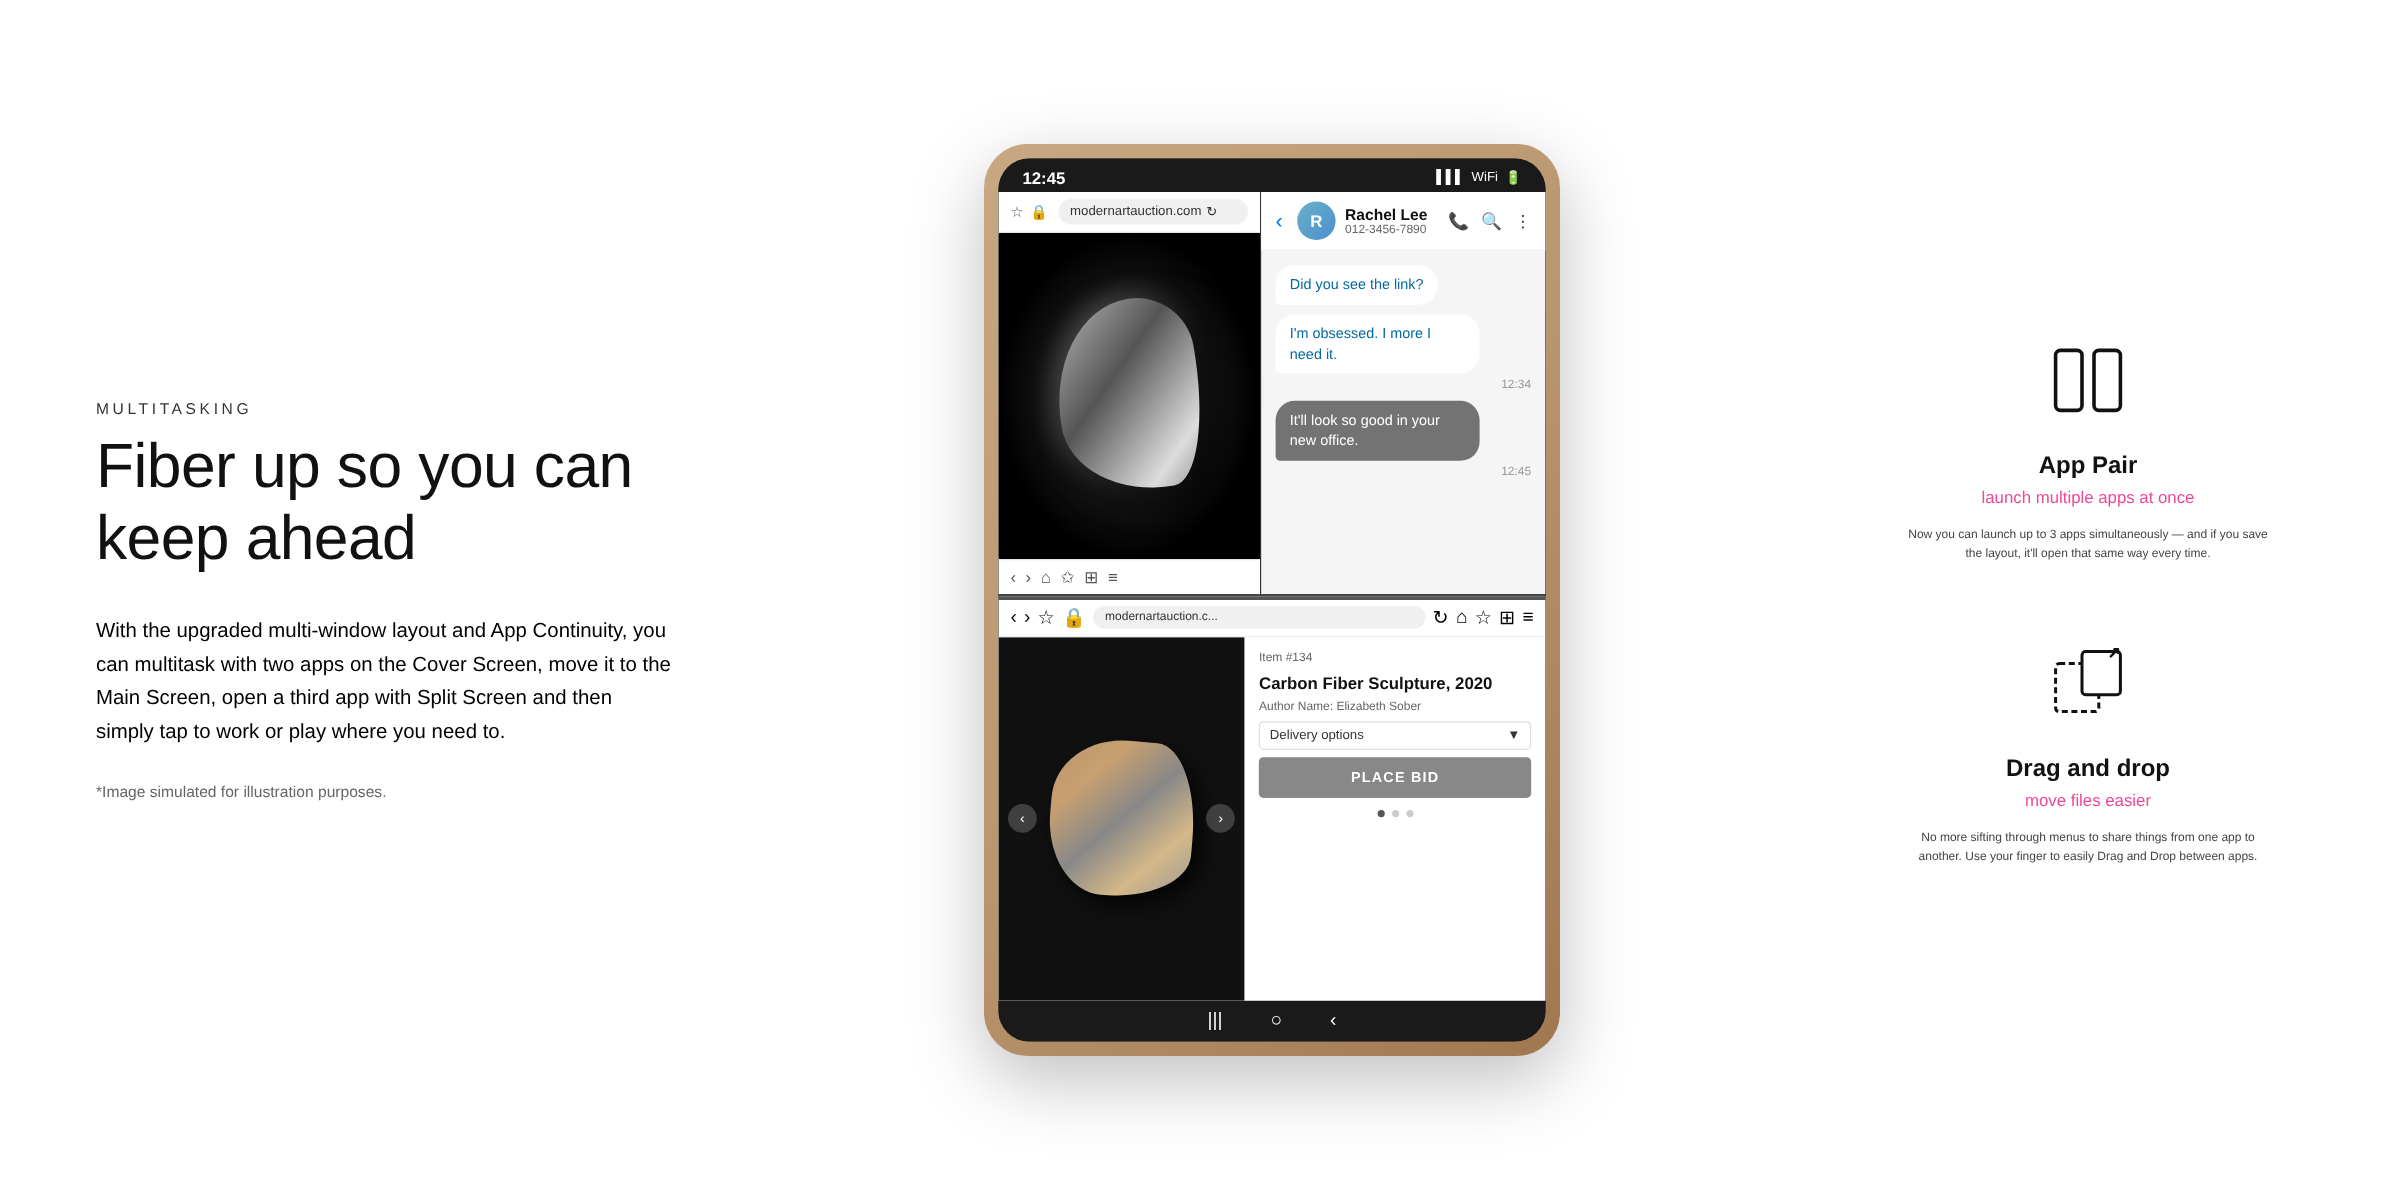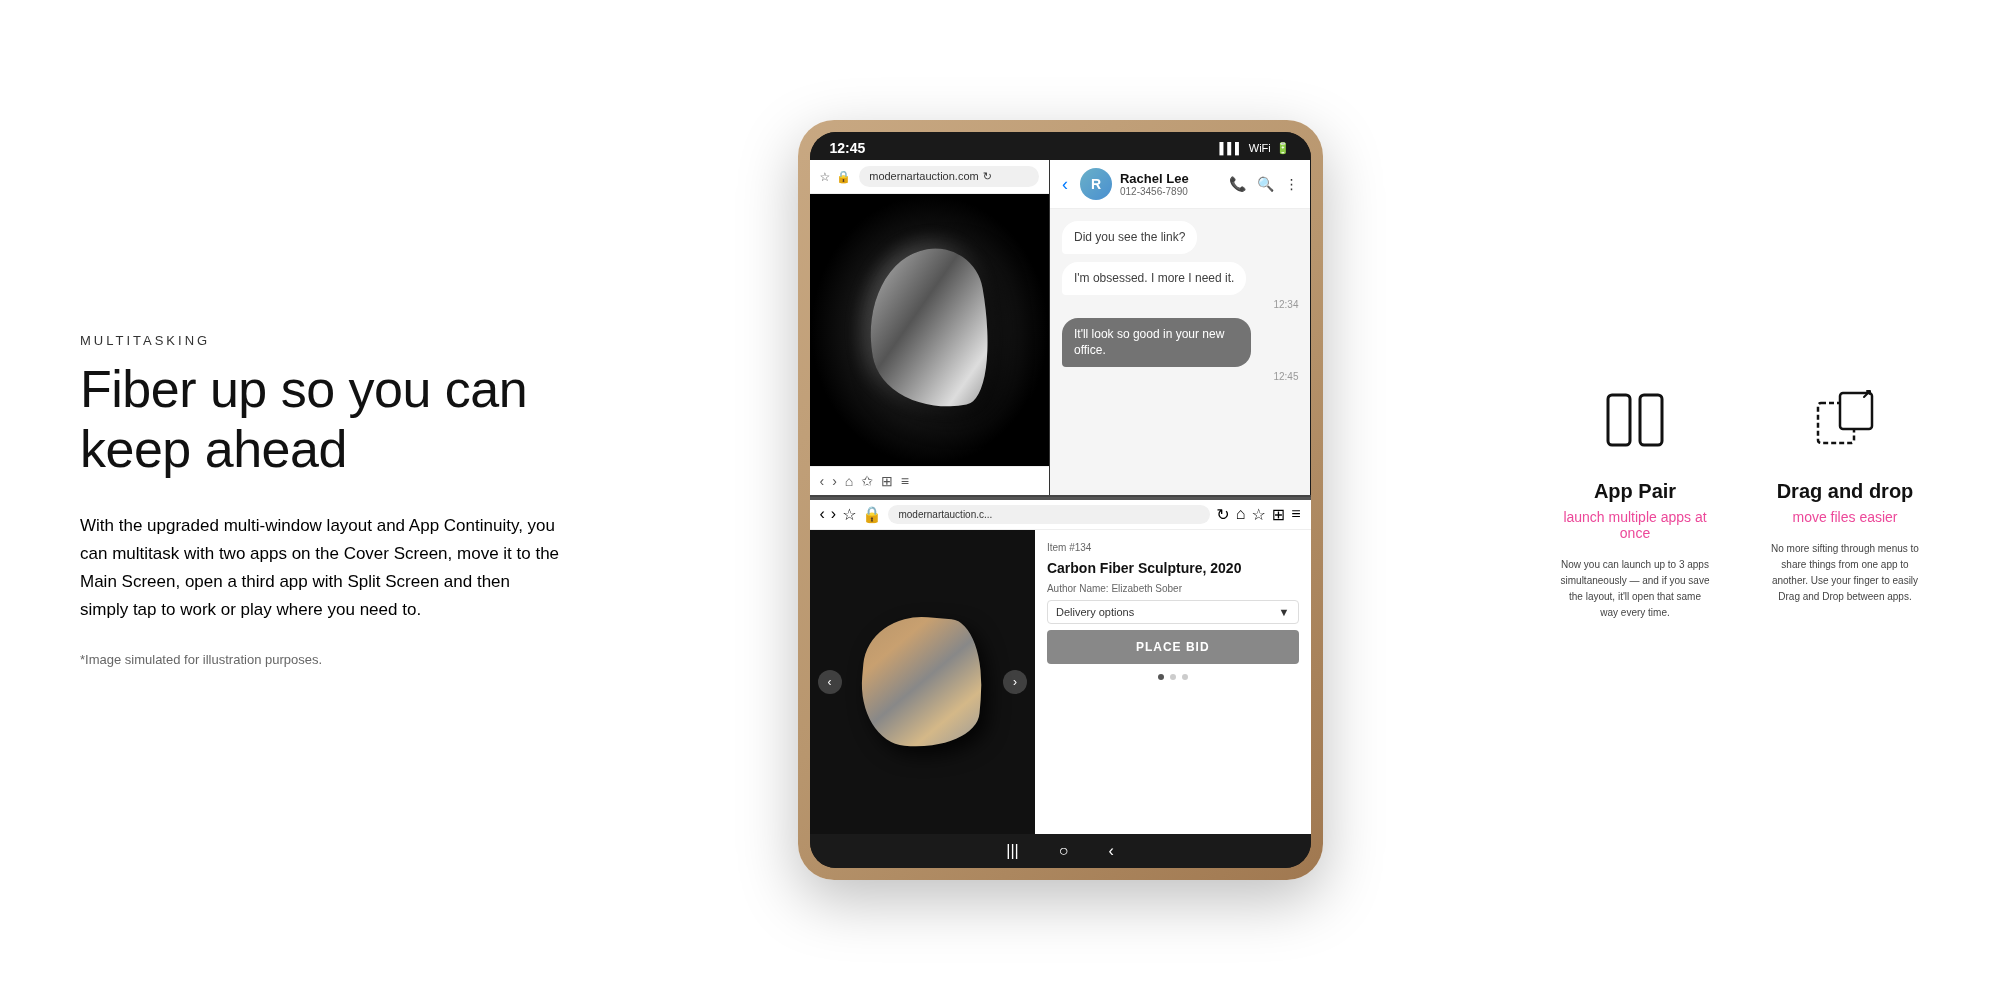--- a/index.html
+++ b/index.html
@@ -59,21 +59,21 @@
 
     
     .center-section {
       flex: 1;
       display: flex;
       justify-content: center;
       align-items: center;
     }
 
     .phone-outer {
-      width: 525px;
+      width: 480px;
       height: 760px;
       background: linear-gradient(135deg, #c8a882, #b8966e, #a07850);
       border-radius: 36px;
       padding: 12px;
       position: relative;
       box-shadow: 0 20px 60px rgba(0,0,0,0.25);
     }
 
     .phone-inner {
       width: 100%;
@@ -254,21 +254,21 @@
     .msg-bubble {
       max-width: 80%;
       padding: 8px 12px;
       border-radius: 16px;
       font-size: 12px;
       line-height: 1.4;
     }
 
     .msg-incoming {
       background: #fff;
-      color: #404040;
+      color: #0369a1;
       align-self: flex-start;
       border-bottom-left-radius: 4px;
     }
 
     .msg-outgoing {
       background: #737373;
       color: #fff;
       align-self: flex-start;
       border-bottom-left-radius: 4px;
     }
@@ -452,21 +452,21 @@
       display: flex;
       height: 50%;
       border-bottom: 2px solid #444;
     }
 
     
     .right-section {
       width: 360px;
       flex-shrink: 0;
       display: flex;
-      flex-direction: row;
+      flex-direction: column;
       gap: 60px;
     }
 
     .feature-block {
       display: flex;
       flex-direction: column;
       align-items: center;
       text-align: center;
     }
 

